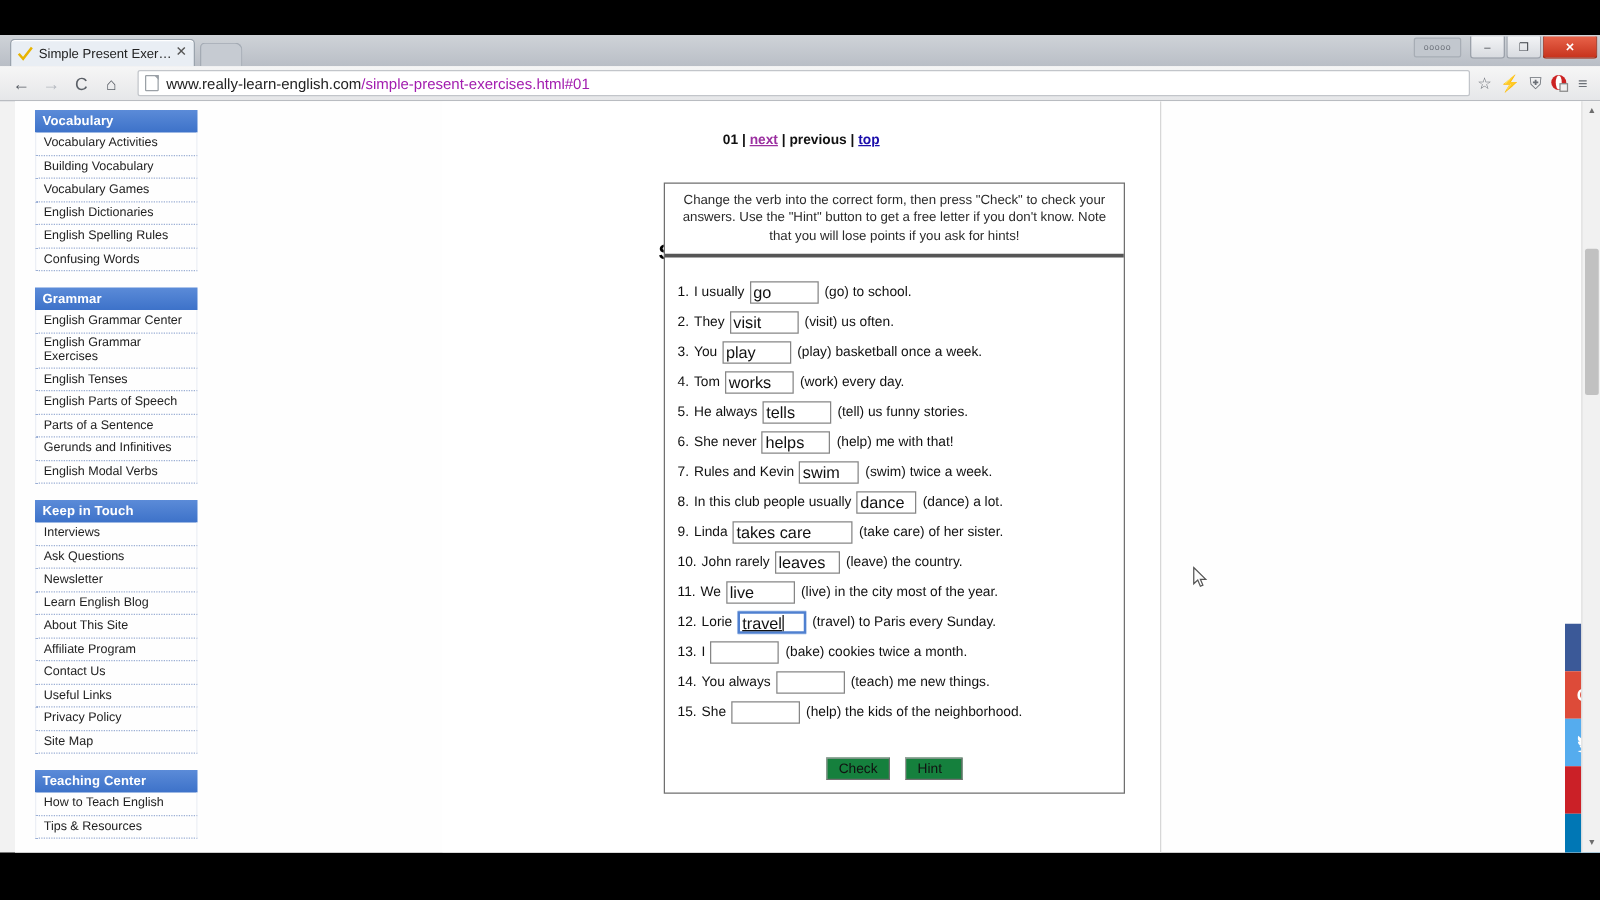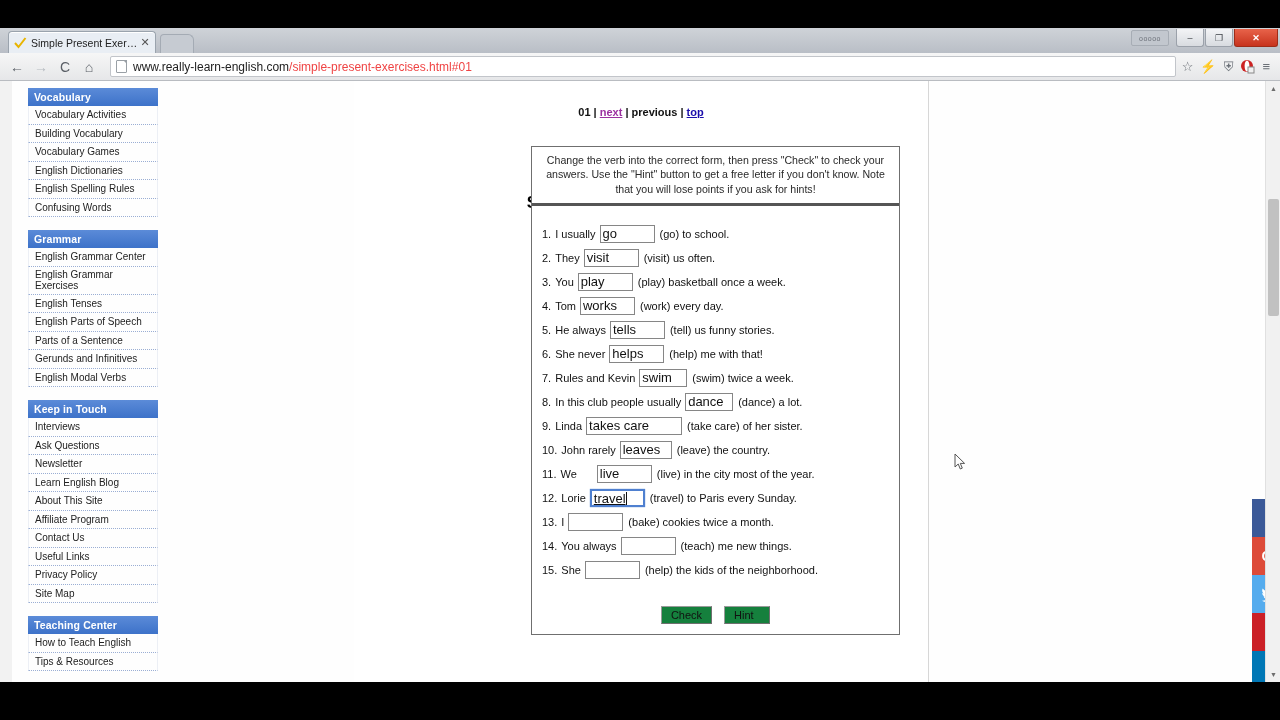--- a/index.html
+++ b/index.html
@@ -90,21 +90,21 @@
   .omnibox .pageicon {
     width: 11px; height: 13px; background: #fff;
     border: 1px solid #9aa0a6; border-radius: 1px;
     margin-right: 6px; flex: 0 0 11px; position: relative;
   }
   .omnibox .pageicon:after{
     content:""; position:absolute; right:-1px; top:-1px;
     border-left:4px solid transparent; border-top:4px solid #9aa0a6;
   }
   .url { font-size: 12px; color: #222; white-space: nowrap; }
-  .url .path { color: #ef4444; }
+  .url .path { color: #a21caf; }
   .toolicons { display: flex; align-items: center; gap: 7px; padding-right: 4px; }
   .toolicons .ti { color: #6b7077; font-size: 13px; line-height: 1; }
   .ti.opera { width:15px; height:15px; position:relative; }
 
   
   .viewport {
     position: absolute; left: 12px; top: 53px; width: 1280px; height: 601px;
     background: #fff; overflow: hidden;
   }
   .page-bg { position: absolute; inset: 0; background: #fefefe; }
@@ -398,21 +398,21 @@
               </div>
               <div class="q-row">
                 <span class="q-num">10.</span>
                 <span class="q-pre">John rarely</span>
                 <span class="q-input" style="width: 52px;"><span>leaves</span></span>
                 <span class="q-post">(leave) the country.</span>
               </div>
               <div class="q-row">
                 <span class="q-num">11.</span>
                 <span class="q-pre">We</span>
-                <span class="q-input" style="width: 55px; margin-left: 16px;"><span>live</span></span>
+                <span class="q-input" style="width: 55px;"><span>live</span></span>
                 <span class="q-post">(live) in the city most of the year.</span>
               </div>
               <div class="q-row">
                 <span class="q-num">12.</span>
                 <span class="q-pre">Lorie</span>
                 <span class="q-input focused" style="width: 55px;"><span>travel</span><span class="caret"></span></span>
                 <span class="q-post">(travel) to Paris every Sunday.</span>
               </div>
               <div class="q-row">
                 <span class="q-num">13.</span>

